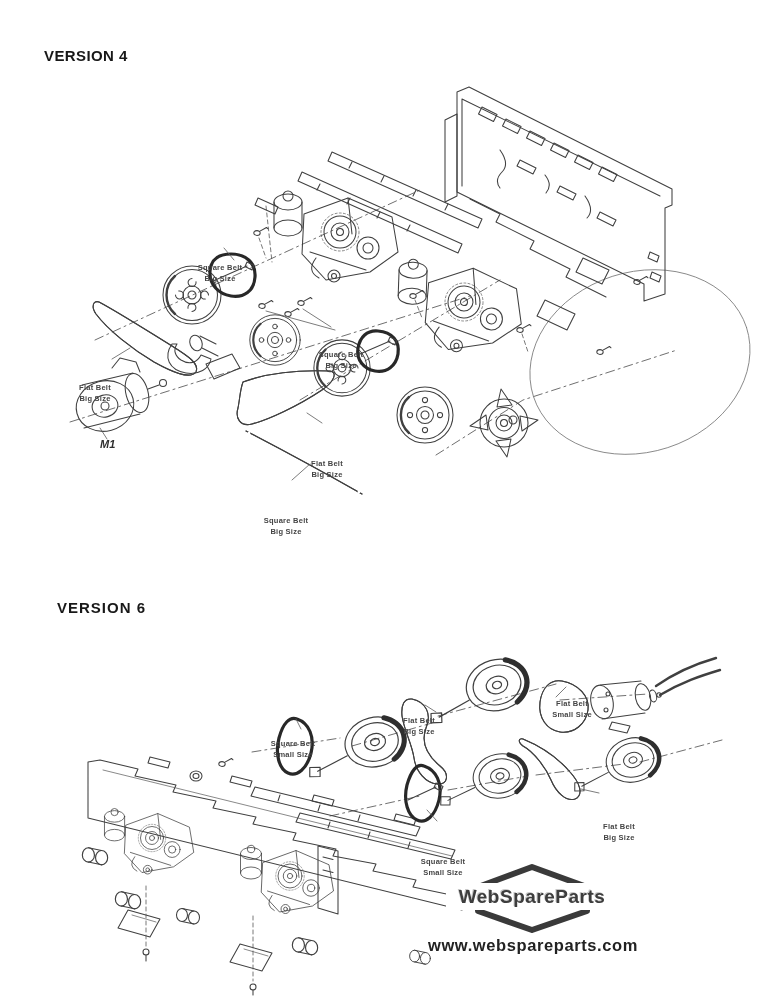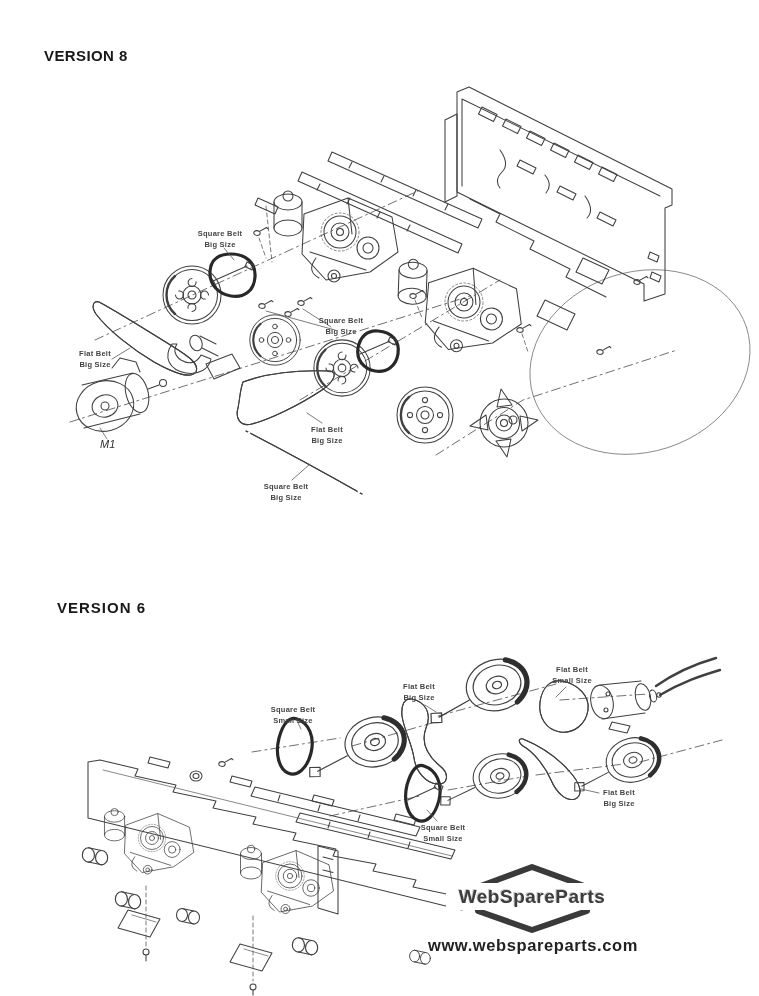--- a/index.html
+++ b/index.html
@@ -4,22 +4,22 @@
 <style>
   html,body{margin:0;padding:0;background:#fff;}
   #page{position:relative;width:759px;height:996px;background:#ffffff;overflow:hidden;
         font-family:"Liberation Sans",sans-serif;}
   .vhead{position:absolute;font-weight:bold;font-size:15px;color:#181818;letter-spacing:.4px;}
   #v1head{left:44px;top:47px;}
   #v2head{left:57px;top:599px;letter-spacing:1px;}
   #intro{position:absolute;left:44px;top:88px;font-weight:bold;font-size:15px;line-height:21px;
          color:#0e0e0e;white-space:pre-line;letter-spacing:.1px;}
   .plabel{position:absolute;transform:translateX(-50%);font-size:7.5px;font-weight:bold;color:#454545;
-          text-align:center;line-height:1.5;white-space:pre-line;letter-spacing:.25px;}
-  #m1label{position:absolute;left:100px;top:438px;font-style:italic;font-weight:normal;font-size:11px;color:#2e2e2e;}
+          text-align:center;line-height:1.5;white-space:pre-line;letter-spacing:.25px;margin-top:34px;}
+  #m1label{position:absolute;left:100px;top:438px;font-style:italic;font-weight:bold;font-size:11px;color:#2e2e2e;}
   #logoname{position:absolute;left:532px;top:886px;transform:translateX(-50%);font-size:19px;font-weight:bold;
             color:#3d3d3d;letter-spacing:.5px;text-shadow:-1px -1px 0 #c9c9c9;white-space:nowrap;}
   #logourl{position:absolute;left:533px;top:936px;transform:translateX(-50%);font-size:16.5px;font-weight:bold;
            color:#222;letter-spacing:.6px;white-space:nowrap;}
   svg#art{position:absolute;left:0;top:0;}
   #art *{fill:none;stroke:#404040;stroke-width:1.05;stroke-linejoin:round;stroke-linecap:round;}
   #art .thin{stroke-width:.7;stroke:#565656;}
   #art .mid{stroke-width:2.4;}
   #art .fat{stroke-width:4.6;stroke:#2e2e2e;}
   #art .lite{stroke-width:.8;stroke:#7a7a7a;}
@@ -359,21 +359,21 @@
       <line class="ldr" x1="599" y1="793" x2="581" y2="789"></line>
     </g>
   </g>
 
   <g>
     <polygon class="hex" points="478,887 532,867 587,887 587,911 532,930 478,911"></polygon>
     <rect class="wrect" x="446" y="883" width="172" height="27"></rect>
   </g>
 </svg>
 
-<div id="v1head" class="vhead">VERSION 8</div>
+<div id="v1head" class="vhead">VERSION 4</div>
 
 <div class="plabel" style="left:220px;top:228px;">Square Belt
 Big Size</div>
 <div class="plabel" style="left:95px;top:348px;">Flat Belt
 Big Size</div>
 <div id="m1label">M1</div>
 <div class="plabel" style="left:341px;top:315px;">Square Belt
 Big Size</div>
 <div class="plabel" style="left:327px;top:424px;">Flat Belt
 Big Size</div>

